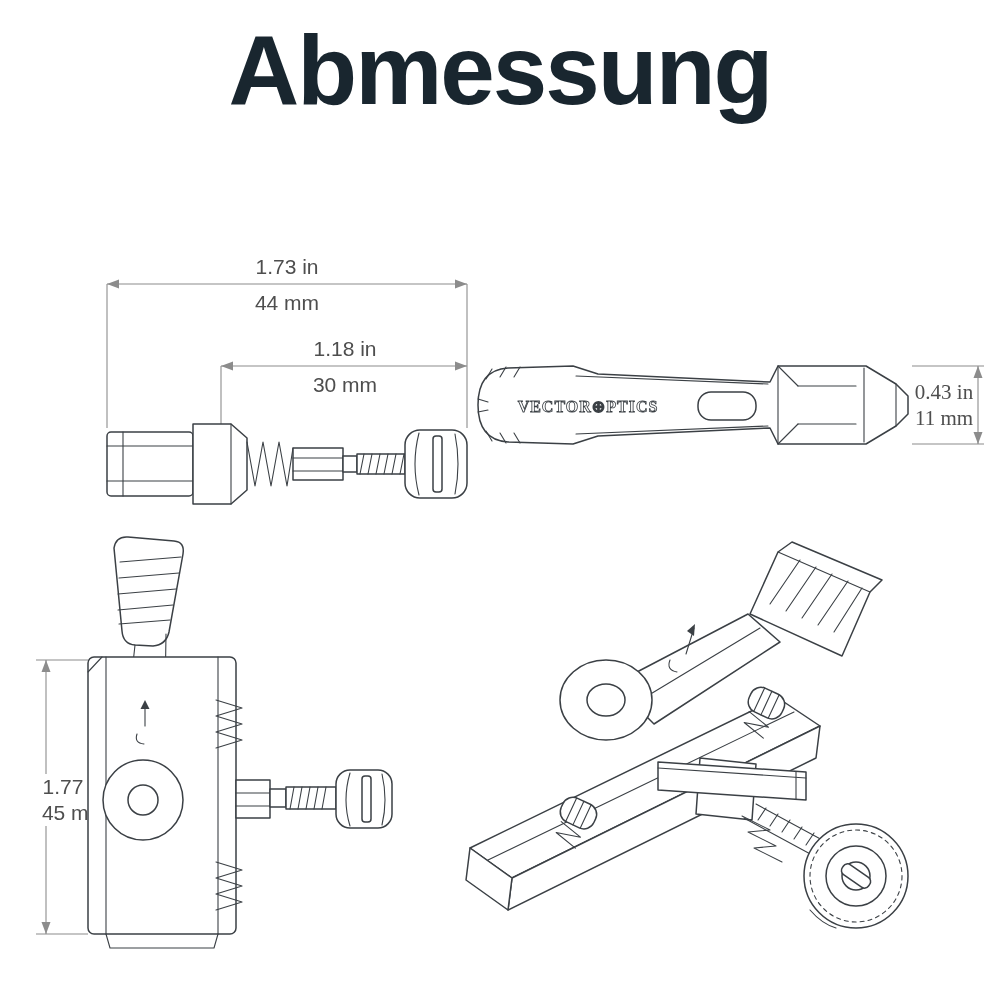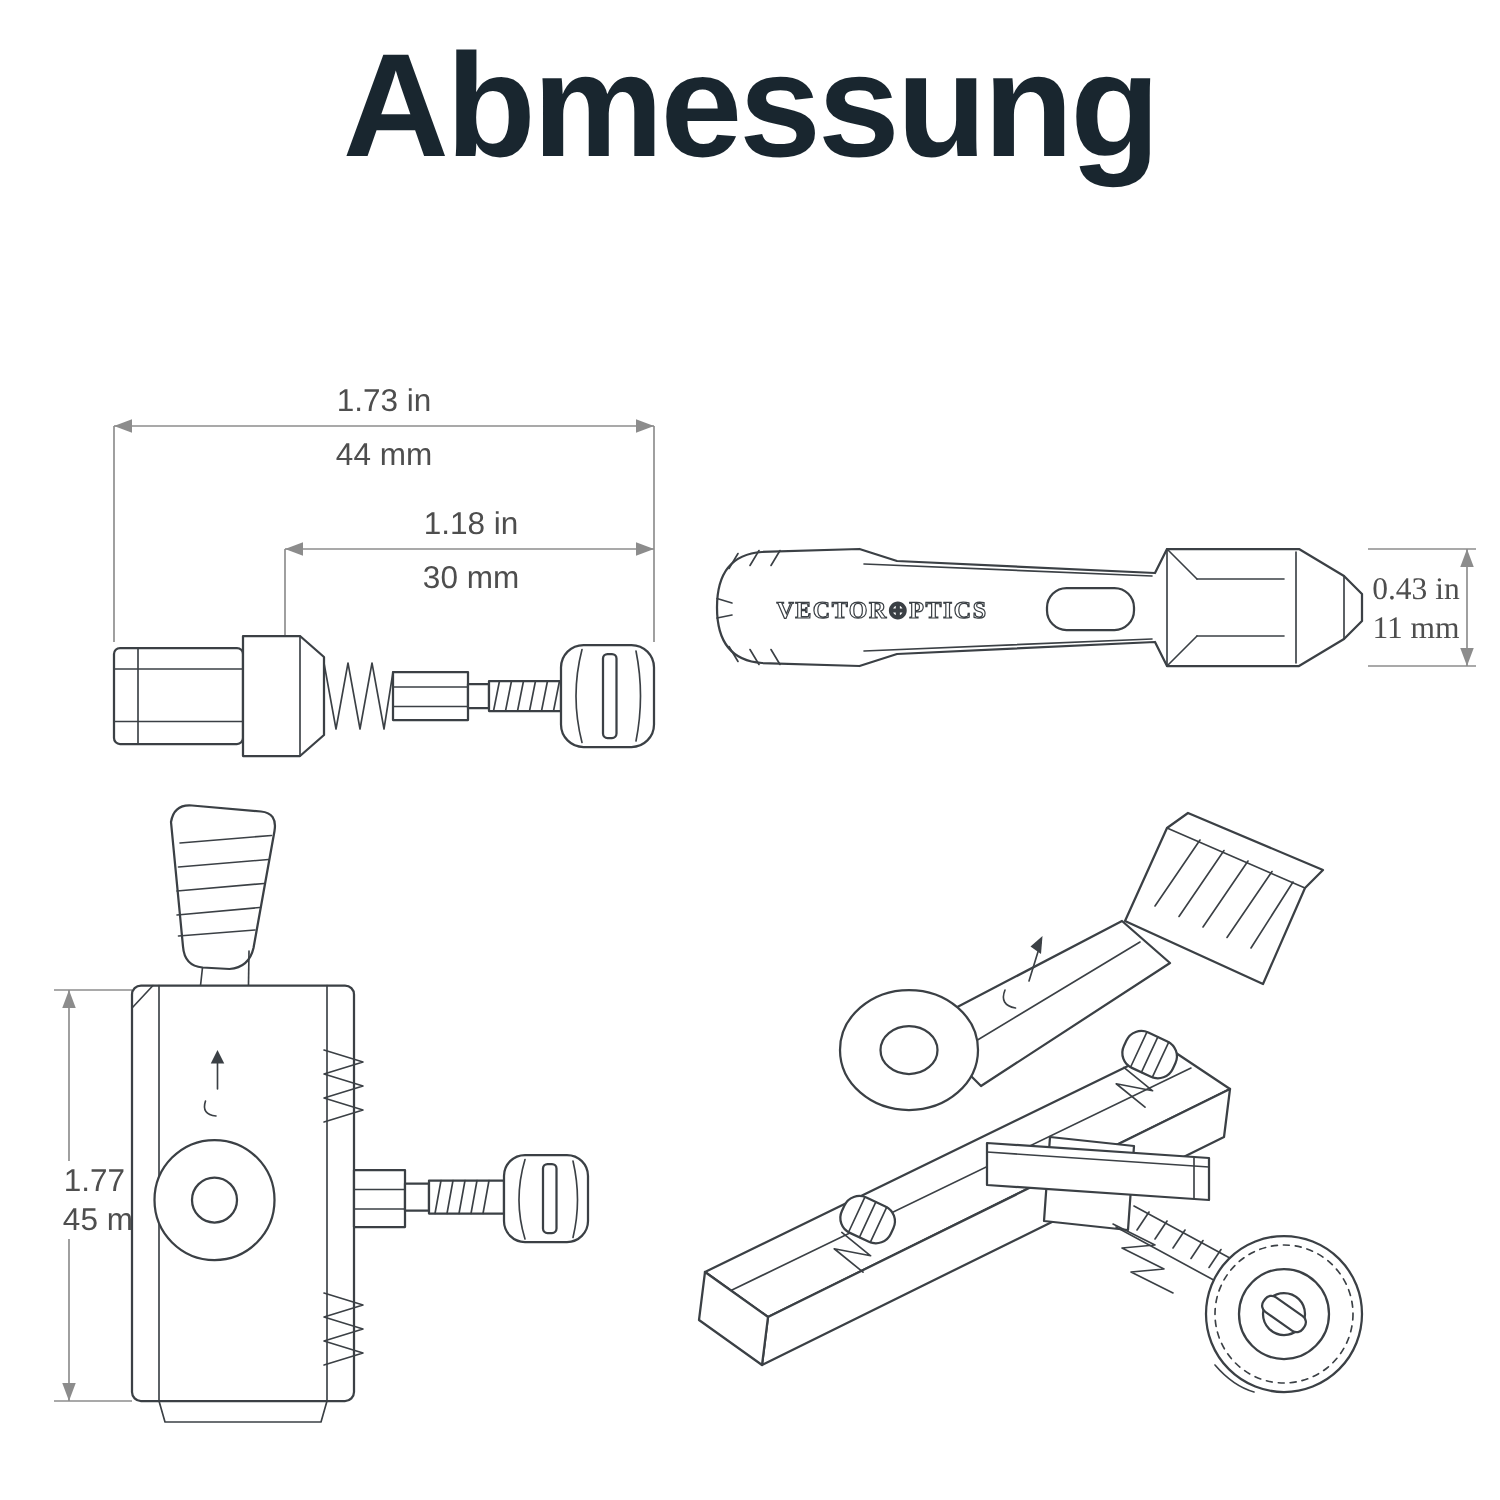--- a/index.html
+++ b/index.html
@@ -16,21 +16,21 @@
   .dim{font-size:21px;fill:#4e4e4e;}
   .logo{font-size:16px;font-weight:bold;letter-spacing:1px;fill:#ffffff;stroke:#3b4045;stroke-width:0.8;}
 </style>
 </head>
 <body>
 
 <div class="page">
 
   <h1 class="title">Abmessung</h1>
 
-  <div class="view" style="left:62px;top:250px;width:400px;height:285px;">
+  <div class="view" style="left:93px;top:250px;width:400px;height:285px;">
     <svg width="400" height="285" viewBox="0 0 400 285">
 
       <g>
         <text class="dim" x="194" y="24" text-anchor="middle">1.73 in</text>
         <line class="dimline" x1="14" y1="34" x2="374" y2="34"></line>
         <polygon class="arrow" points="14,34 26,29.5 26,38.5"></polygon>
         <polygon class="arrow" points="374,34 362,29.5 362,38.5"></polygon>
         <line class="dimline" x1="14" y1="34" x2="14" y2="178"></line>
         <line class="dimline" x1="374" y1="34" x2="374" y2="178"></line>
         <text class="dim" x="194" y="60" text-anchor="middle">44 mm</text>

